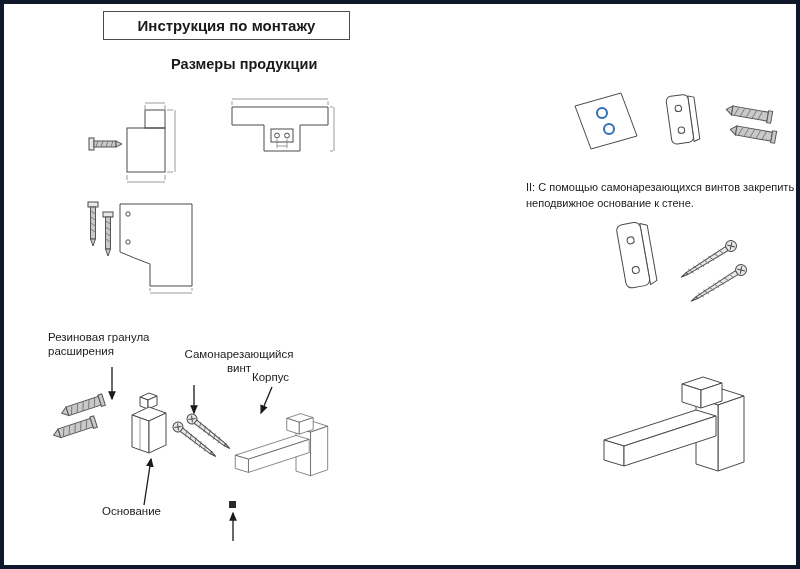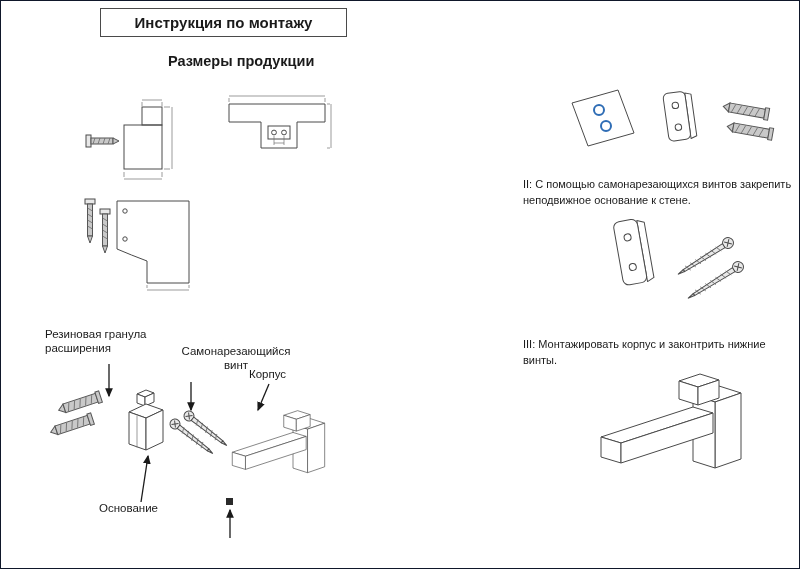--- a/index.html
+++ b/index.html
@@ -1,19 +1,19 @@
 <!DOCTYPE html>
 <html><head>
 <meta charset="utf-8">
 <style>
   * { margin:0; padding:0; box-sizing:border-box; }
   html, body { background:#ffffff; }
   .page {
     position:relative; width:800px; height:569px; background:#ffffff;
-    border:1px solid #0f172a; overflow:hidden;
+    border:4px solid #0f172a; overflow:hidden;
     font-family:"Liberation Sans", sans-serif; color:#1a1a1a;
   }
   .abs { position:absolute; }
   .title-box {
     left:99px; top:7px; width:247px; height:29px; border:1px solid #4a4a4a;
     display:flex; align-items:center; justify-content:center;
     font-size:15px; font-weight:bold;
   }
   .section-title { left:123px; top:52px; font-size:14.5px; font-weight:bold;margin-left:44px; }
   .callout { font-size:11.5px; line-height:1.25; color:#1a1a1a; }
@@ -260,21 +260,20 @@
       <line class="hatch" x1="16" y1="-3.2" x2="18.5" y2="3.2"></line>
       <line class="hatch" x1="22" y1="-3.2" x2="24.5" y2="3.2"></line>
       <line class="hatch" x1="28" y1="-3.2" x2="30.5" y2="3.2"></line>
       <line class="hatch" x1="34" y1="-3.2" x2="36.5" y2="3.2"></line>
       <line class="hatch" x1="40" y1="-3.2" x2="42.5" y2="3.2"></line>
       <line class="hatch" x1="46" y1="-3.2" x2="48.5" y2="3.2"></line>
       <polygon class="screwmetal" points="52,-1.2 59,0 52,1.2"></polygon>
     </g>
   </svg>
 
-  <div class="abs step-text" style="top:336px;">III: Монтажировать корпус и законтрить нижние винты.</div>
 
   <svg class="abs" style="left:592px; top:372px;" width="160" height="130" viewBox="0 0 160 130">
     <g>
       <polygon class="facewhite" points="100,22 126,13 148,20 122,29"></polygon>
       <polygon class="facewhite" points="122,29 148,20 148,86 122,95"></polygon>
       <polygon class="facewhite" points="100,22 122,29 122,95 100,88"></polygon>
       <polygon class="facewhite" points="86,8 107,1 126,7 105,14"></polygon>
       <polygon class="facewhite" points="86,8 105,14 105,32 86,26"></polygon>
       <polygon class="facewhite" points="105,14 126,7 126,25 105,32"></polygon>
       <polygon class="facewhite" points="8,64 100,34 120,40 28,70"></polygon>

